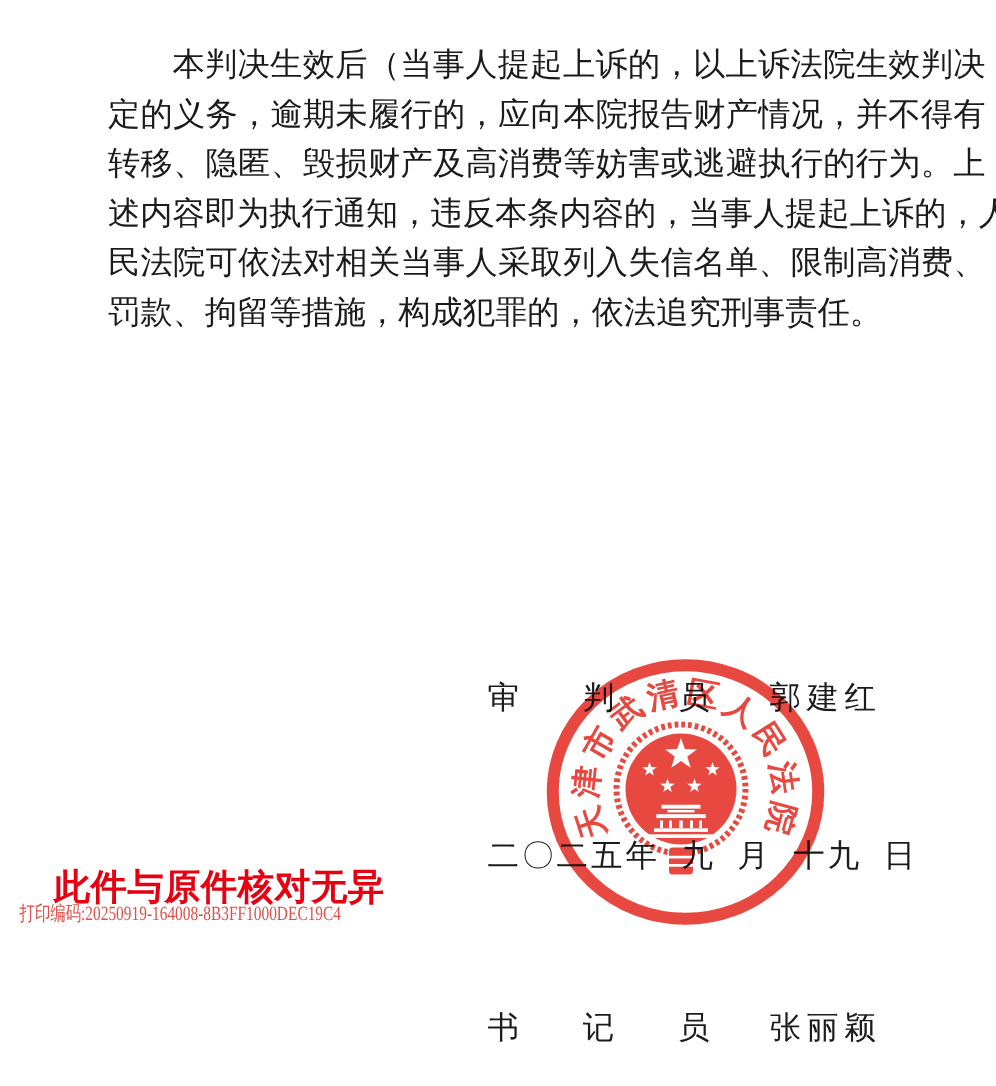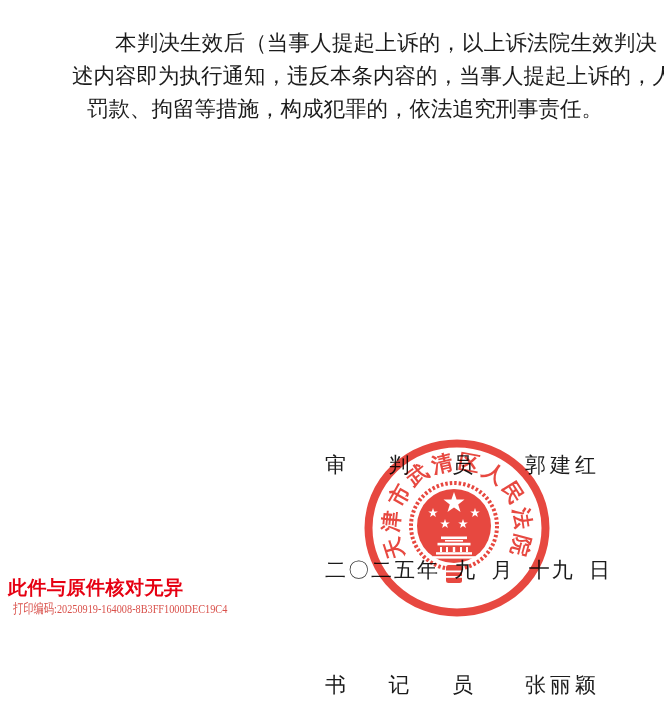--- a/index.html
+++ b/index.html
@@ -21,55 +21,55 @@
   .para-line{
     height:33px;
     line-height:33px;
     text-align:justify;
     text-align-last:justify;
     text-justify:inter-character;
     white-space:nowrap;
     letter-spacing:0;
   }
   .para-line.first{ text-indent:43px; }
-  .para-line.last{ text-align-last:left; white-space:normal;margin-left:15px; }
+  .para-line.last{ text-align-last:left; white-space:normal; }
 
   
   .sig-row{ position:absolute; left:325px; font-size:21px; height:24px; line-height:24px; white-space:nowrap;}
   .row-judge{ top:453px; }
   .row-assistant{ top:625px; }
   .row-clerk{ top:673px; }
   .role{
     display:inline-block;
     width:148px;
     text-align:justify;
     text-align-last:justify;
     text-justify:inter-character;
     vertical-align:top;
   }
   .name{
     display:inline-block;
-    margin-left:52px;
+    margin-left:40px;
     letter-spacing:4px;
     vertical-align:top;
   }
   .date-row{
     position:absolute;
     left:325px; top:558px;
     font-size:21px; line-height:24px;
     letter-spacing:2px;
     word-spacing:7px;
     white-space:nowrap;
   }
 
   
   .verify-stamp{
     position:absolute;
-    left:8px; top:575px;
-    font-size:19px;
+    left:36px; top:575px;
+    font-size:24px;
     font-weight:bold;
     color:#e60012;
     letter-spacing:0.5px;
     white-space:nowrap;
   }
   .print-code{
     position:absolute;
     left:13px; top:600px;
     font-size:13.5px;
     color:#d9504a;
@@ -95,21 +95,24 @@
     fill:#e5342b;
   }
 </style>
 </head>
 <body>
 
 <div class="page">
 
   <div class="paragraph">
       <div class="para-line first">本判决生效后（当事人提起上诉的，以上诉法院生效判决</div>
+      <div class="para-line">定的义务，逾期未履行的，应向本院报告财产情况，并不得有</div>
+      <div class="para-line">转移、隐匿、毁损财产及高消费等妨害或逃避执行的行为。上</div>
       <div class="para-line">述内容即为执行通知，违反本条内容的，当事人提起上诉的，人</div>
+      <div class="para-line">民法院可依法对相关当事人采取列入失信名单、限制高消费、</div>
       <div class="para-line last">罚款、拘留等措施，构成犯罪的，依法追究刑事责任。</div>
     </div>
 
   <div class="sig-row row-judge">
     <span class="role">审判员</span><span class="name">郭建红</span>
   </div>
 
   <div class="date-row">二〇二五年 九 月 十九 日</div>
 
 

